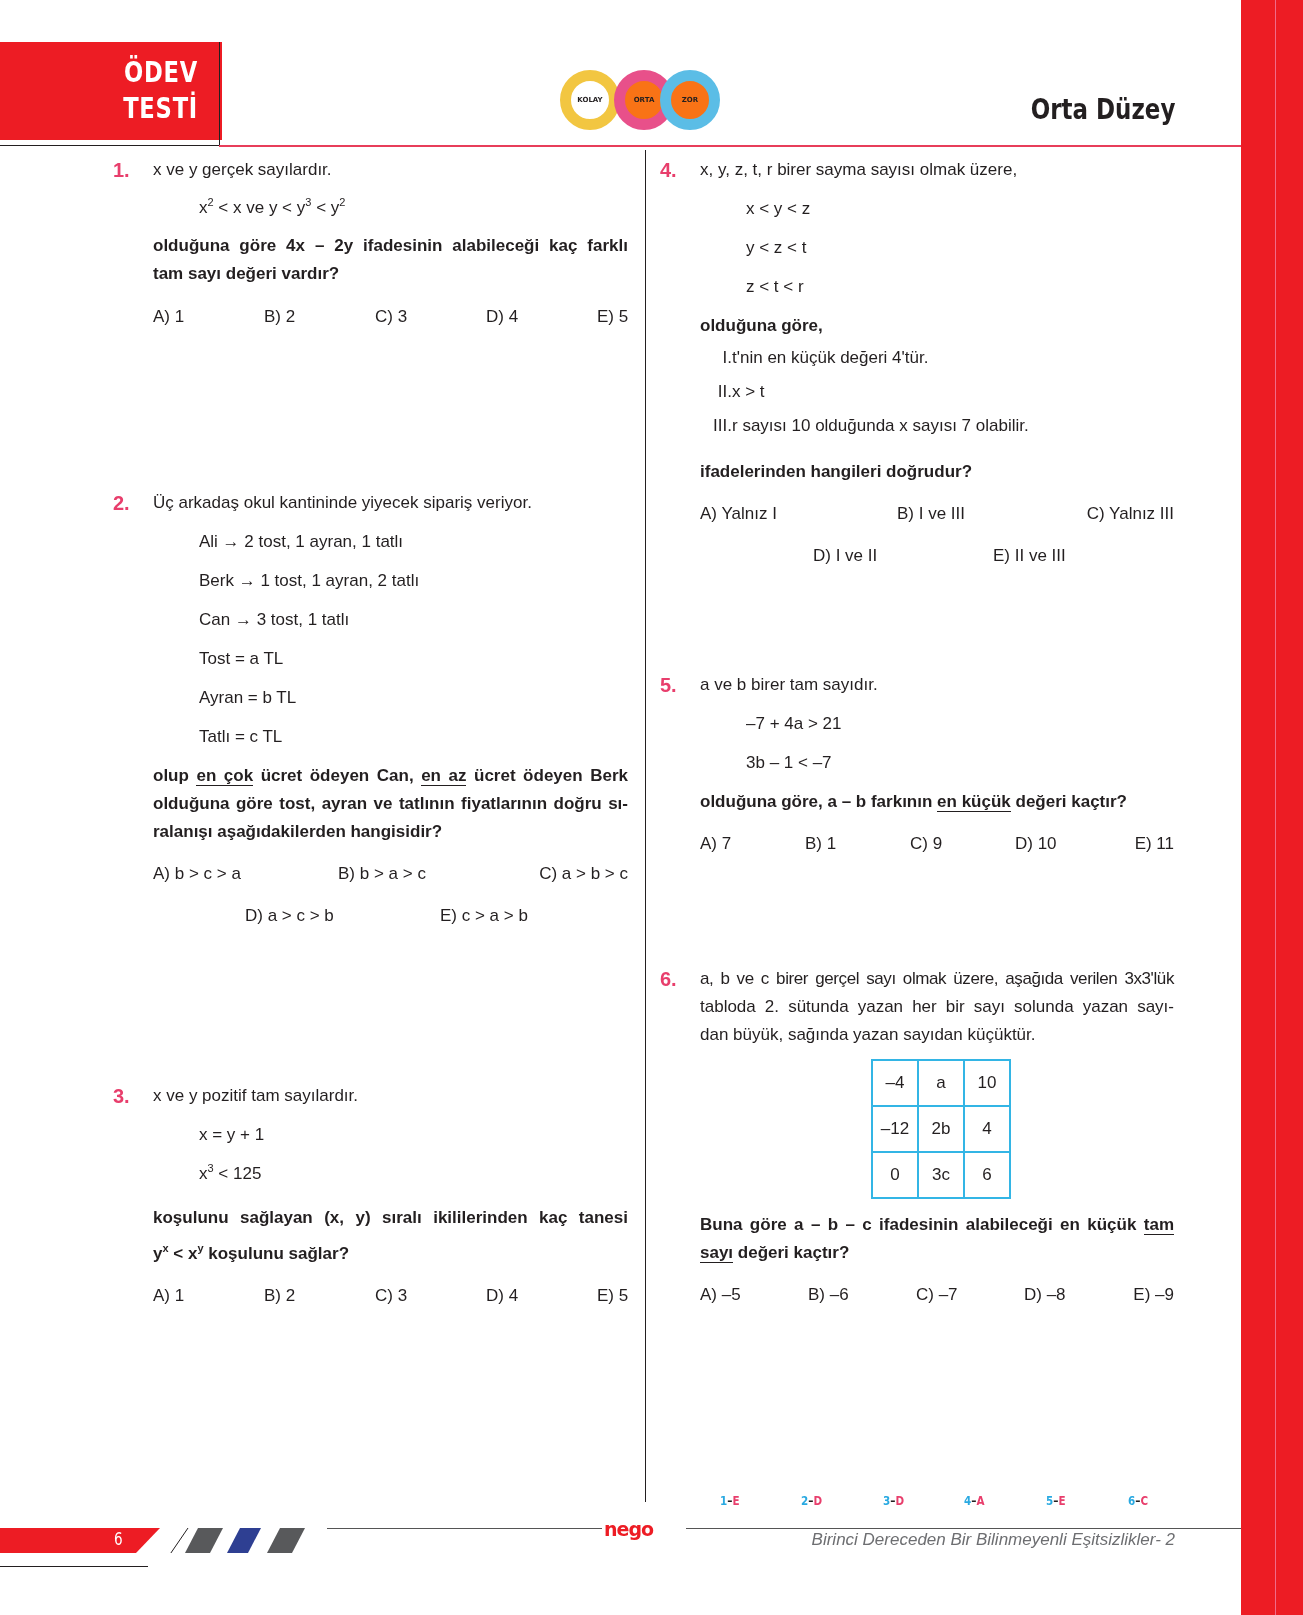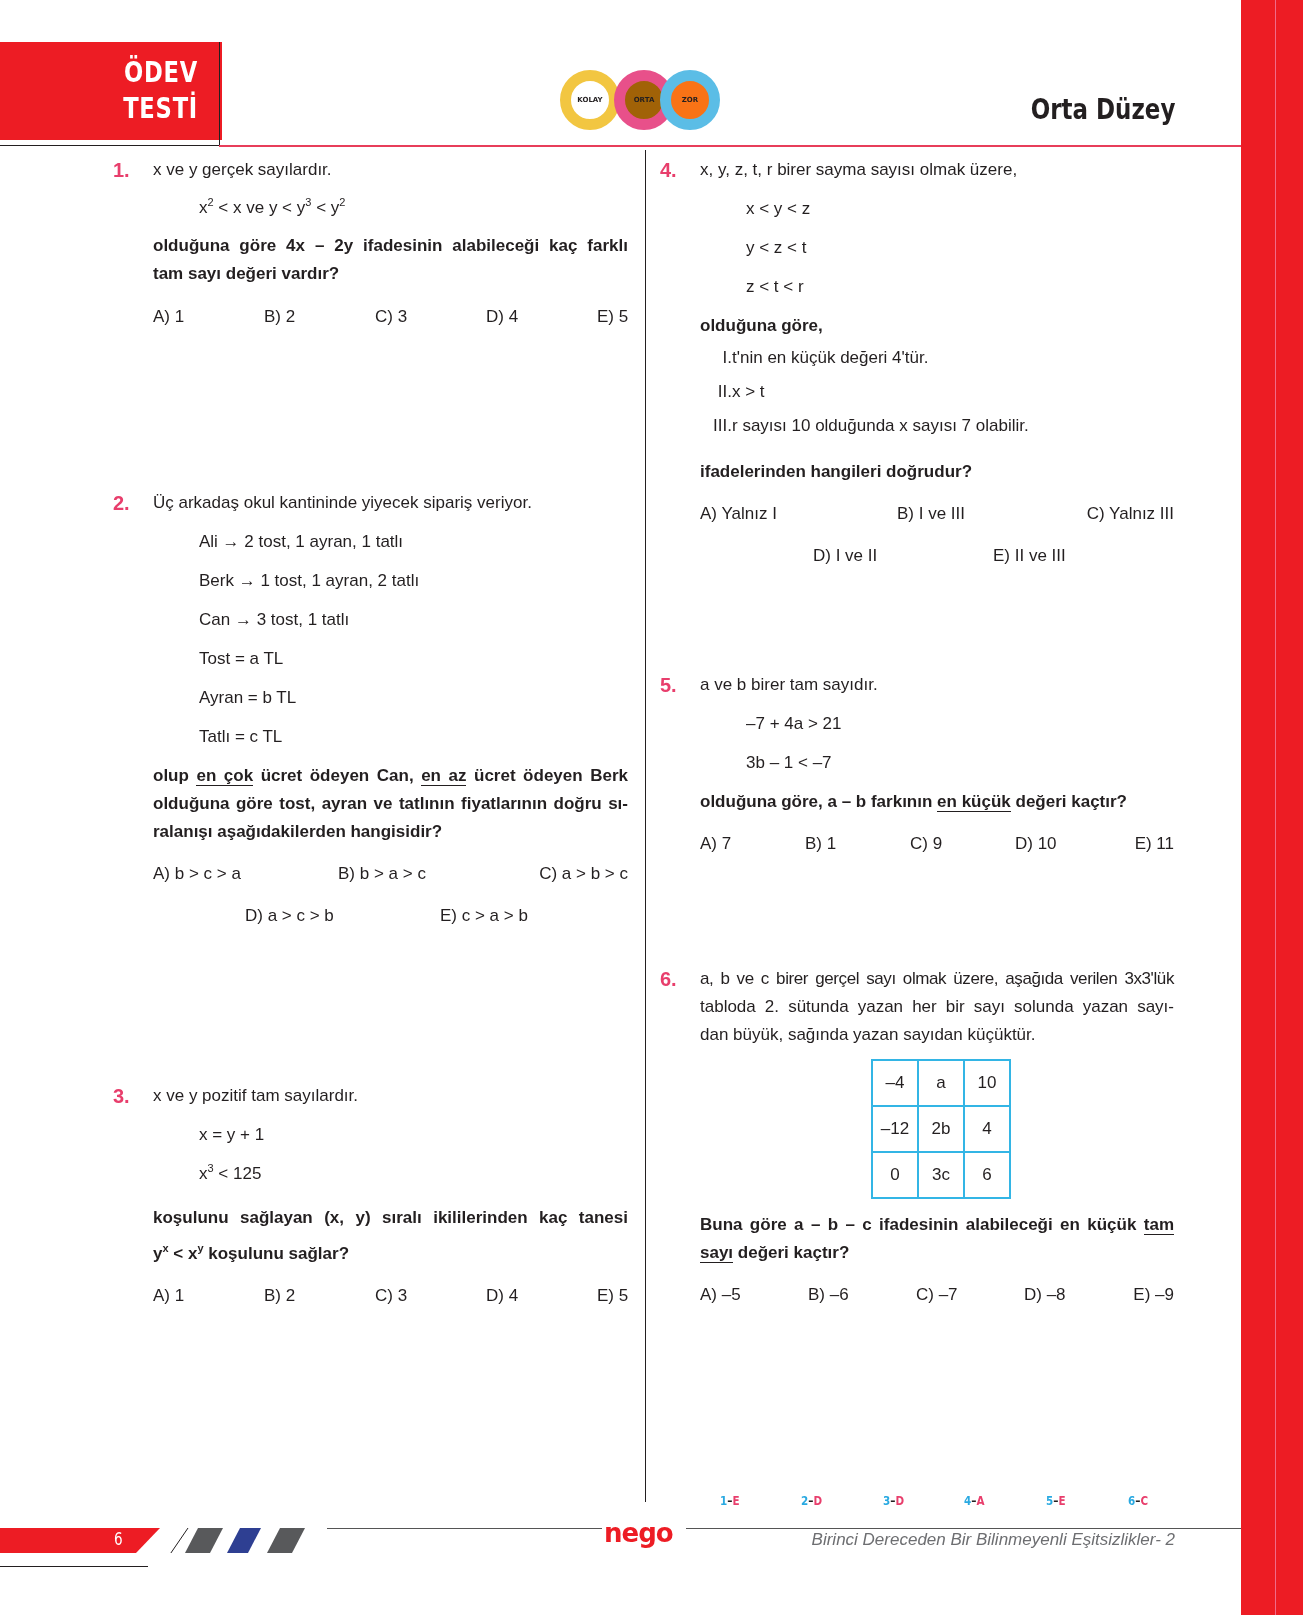--- a/index.html
+++ b/index.html
@@ -12,21 +12,21 @@
   .header-box { position: absolute; left: 0; top: 42px; width: 222px; height: 98px; background: #ed1c24; }
   .header-box-edge { position: absolute; left: 219px; top: 42px; width: 1px; height: 105px; background: #231f20; }
   .header-title { position: absolute; right: 24px; top: 12px; color: #fff; font-family: "DejaVu Sans", sans-serif; font-weight: bold; font-size: 29px; line-height: 36px; text-align: right; letter-spacing: 1px; transform: scaleX(0.78); transform-origin: right top; }
   .header-underline-left { position: absolute; left: 0; top: 145px; width: 219px; height: 1px; background: #231f20; }
   .header-line { position: absolute; left: 219px; top: 145px; width: 1022px; height: 2px; background: #e83e5a; }
 
   .levels { position: absolute; left: 560px; top: 70px; width: 160px; height: 64px; }
   .ring { position: absolute; top: 0; width: 60px; height: 60px; border-radius: 50%; border: 11px solid; display: flex; align-items: center; justify-content: center; }
   .ring span { font-family: "DejaVu Sans", sans-serif; font-weight: bold; font-size: 7px; color: #231f20; }
   .ring.kolay { left: 0; border-color: #f2c641; background: #fff; }
-  .ring.orta { left: 54px; border-color: #e8508a; background: #a16207; }
+  .ring.orta { left: 54px; border-color: #e8508a; background: #f97316; }
   .ring.zor { left: 100px; border-color: #5bbde6; background: #f97316; text-align: right; }
 
   .level-title { position: absolute; right: 128px; top: 93px; font-family: "DejaVu Sans", sans-serif; font-weight: bold; font-size: 28px; color: #231f20; transform: scaleX(0.82); transform-origin: right top; }
 
   .divider { position: absolute; left: 645px; top: 150px; width: 1px; height: 1352px; background: #231f20; }
 
   .q { position: absolute; font-size: 17px; line-height: 28px; }
   .q .num { position: absolute; left: -40px; top: 0; color: #e83e6c; font-weight: bold; font-size: 20px; }
   .q .line { white-space: nowrap; }
   .q .indent { padding-left: 46px; }
@@ -47,21 +47,21 @@
   .answers { position: absolute; top: 1493px; left: 720px; width: 480px; height: 20px; }
   .answers .ans { position: absolute; font-family: "DejaVu Sans", sans-serif; font-weight: bold; font-size: 13px; transform: scaleX(0.8); transform-origin: left top; }
   .answers .n { color: #29a9e1; }
   .answers .l { color: #e83e6c; }
 
   .footer-line { position: absolute; top: 1528px; height: 1px; background: #555; }
   .footer-red { position: absolute; left: 0; top: 1528px; width: 160px; height: 25px; background: #ed1c24; clip-path: polygon(0 0, 100% 0, 85% 100%, 0 100%); }
   .footer-red .page { position: absolute; left: 113px; top: 1px; color: #fff; font-size: 17px; font-family: "DejaVu Sans", sans-serif; transform: scaleX(0.8); }
   .footer-under { position: absolute; left: 0; top: 1566px; width: 148px; height: 1px; background: #231f20; }
   .slash { position: absolute; top: 1528px; height: 25px; }
-  .footer-brand { position: absolute; left: 604px; top: 1518px; font-family: "DejaVu Sans", sans-serif; font-weight: bold; font-size: 26px; color: #ed1c24; letter-spacing: -1px; }
+  .footer-brand { position: absolute; left: 604px; top: 1518px; font-family: "DejaVu Sans", sans-serif; font-weight: bold; font-size: 19px; color: #ed1c24; letter-spacing: -1px; }
   .footer-subject { position: absolute; right: 128px; top: 1530px; font-style: italic; font-size: 17px; color: #6d6e71; white-space: nowrap; }
 </style>
 </head>
 <body>
 
 <div class="right-bar">
     <div class="inner-line"></div>
   </div>
 
 <div class="header-box">

